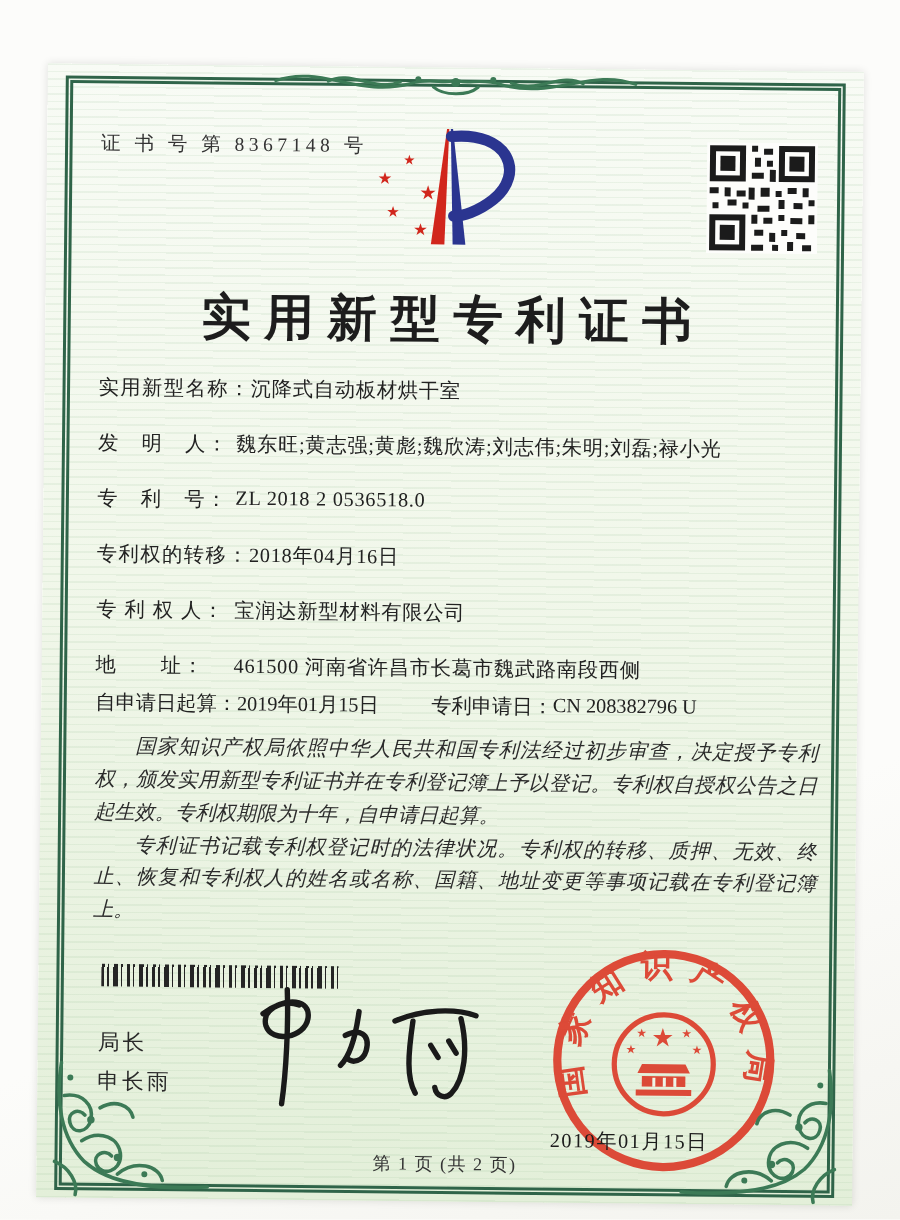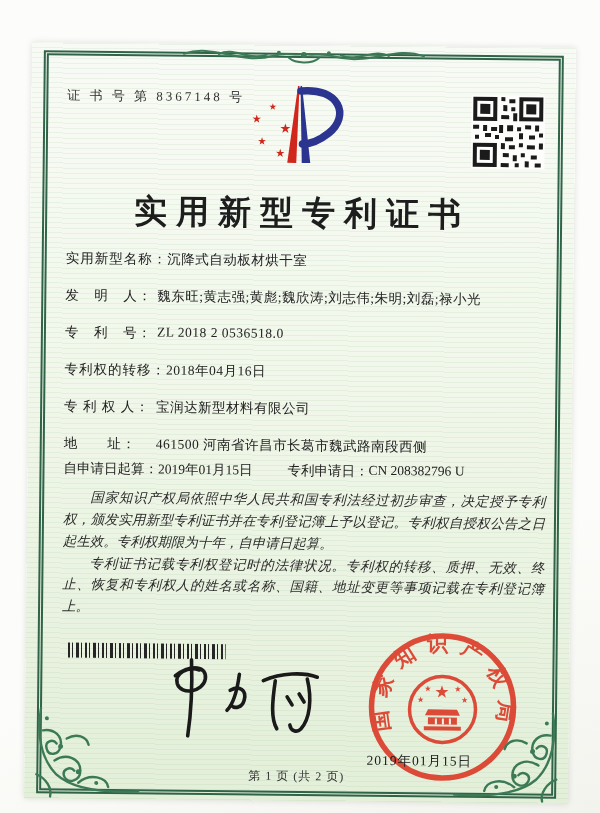--- a/index.html
+++ b/index.html
@@ -183,20 +183,24 @@
       </div>
     </div>
 
     <div class="paras">
       <p>国家知识产权局依照中华人民共和国专利法经过初步审查，决定授予专利权，颁发实用新型专利证书并在专利登记簿上予以登记。专利权自授权公告之日起生效。专利权期限为十年，自申请日起算。</p>
       <p>专利证书记载专利权登记时的法律状况。专利权的转移、质押、无效、终止、恢复和专利权人的姓名或名称、国籍、地址变更等事项记载在专利登记簿上。</p>
     </div>
 
     <div class="barcode"></div>
 
+    <div class="signer">
+      <div>局长</div>
+      <div>申长雨</div>
+    </div>
 
     <svg class="signature" width="185" height="92" viewBox="0 0 185 92">
       <g stroke="#1a1a1a" stroke-width="3.6" fill="none" stroke-linecap="round" stroke-linejoin="round">
         <path d="M28,24 C44,12 60,14 58,27 C56,40 34,44 30,32 C27,22 40,14 52,18"></path>
         <path d="M44,8 C45,30 44,62 41,84"></path>
         <path d="M92,22 C90,38 86,52 80,58"></path>
         <path d="M83,38 C92,33 100,37 97,48 C95,55 88,57 84,53"></path>
         <path d="M116,28 C134,20 156,19 170,24"></path>
         <path d="M128,28 C125,50 124,66 130,76"></path>
         <path d="M160,26 C165,46 163,66 154,76 C150,80 144,78 143,72"></path>

